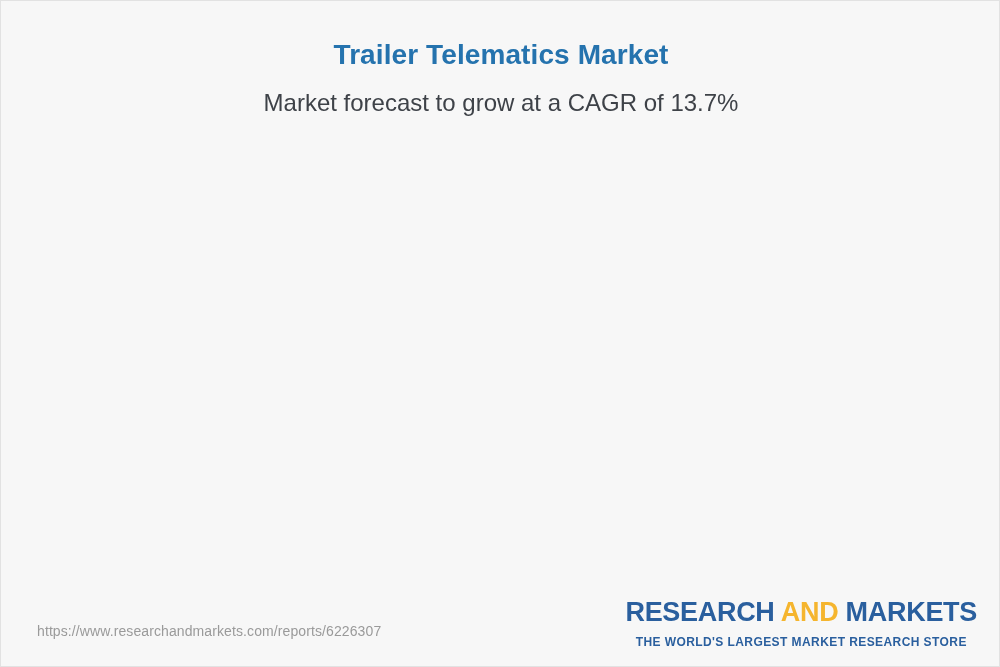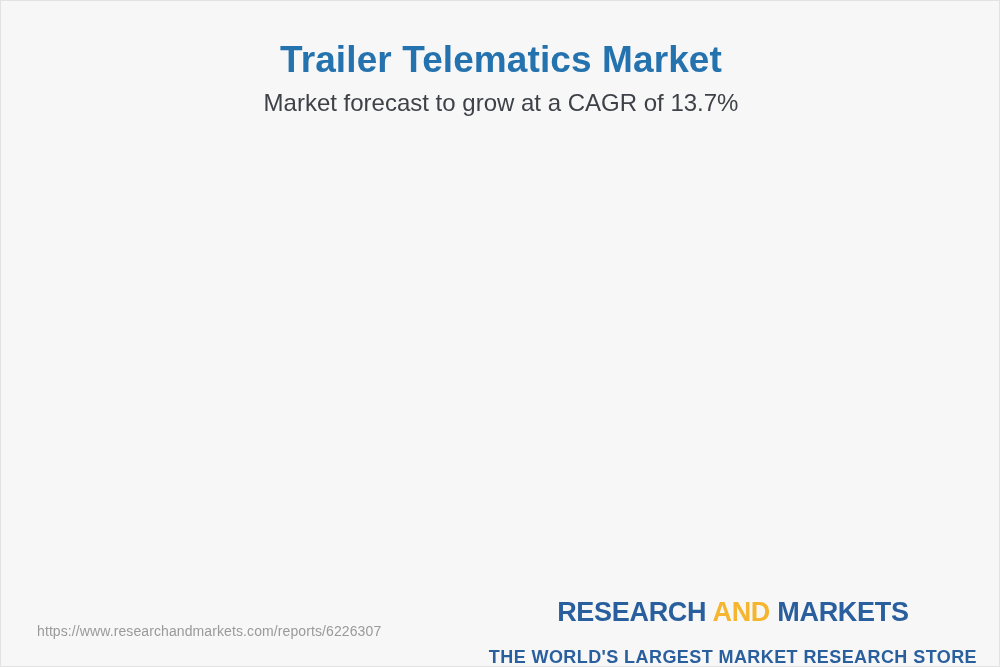--- a/index.html
+++ b/index.html
@@ -21,21 +21,21 @@
     overflow: hidden;
   }
 
   
   .chart-title {
     position: absolute;
     top: 38px;
     left: 0;
     width: 1000px;
     text-align: center;
-    font-size: 37px;
+    font-size: 28px;
     font-weight: bold;
     color: #2573ae;
     letter-spacing: 0.1px;
   }
   .chart-subtitle {
     position: absolute;
     top: 88px;
     left: 0;
     width: 1000px;
     text-align: center;
@@ -79,22 +79,22 @@
     font-size: 27px;
     font-weight: bold;
     color: #2a5f9e;
     letter-spacing: -0.3px;
     white-space: nowrap;
   }
   .logo-main .logo-and {
     color: #f5b52e;
   }
   .logo-tag {
-    margin-top: 22px;
-    font-size: 18px;
+    margin-top: 10px;
+    font-size: 12px;
     font-weight: bold;
     color: #2a5f9e;
     letter-spacing: 0.42px;
     white-space: nowrap;
   }
 </style>
 </head>
 <body>
 
 <div id="infographic">

